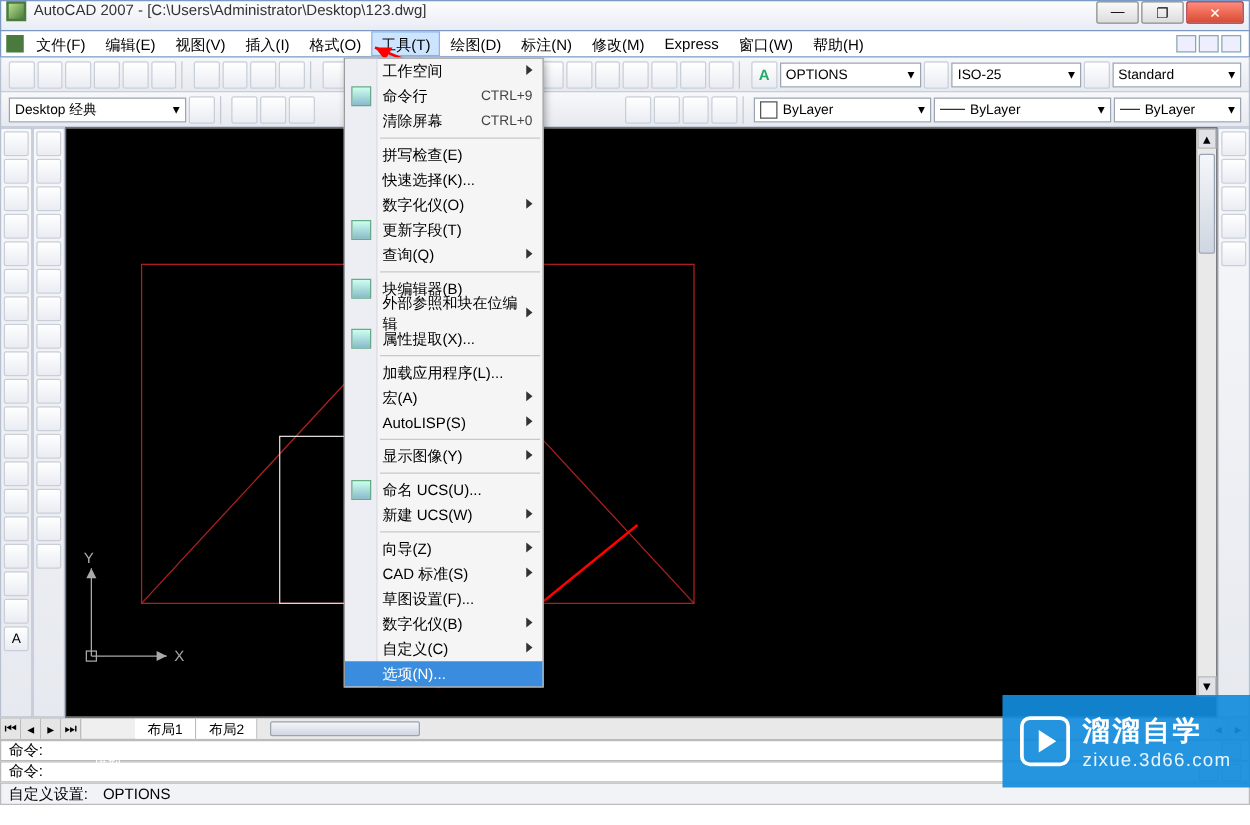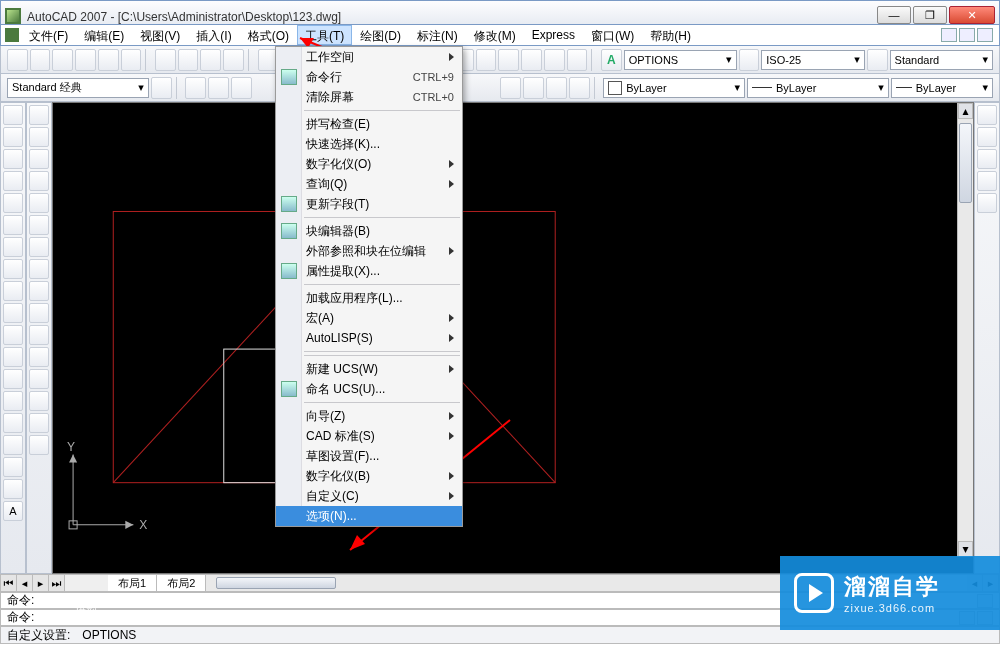--- a/index.html
+++ b/index.html
@@ -1,19 +1,19 @@
 <!DOCTYPE html>
 <html><head>
 <meta charset="utf-8">
 <style>
   * { box-sizing: border-box; margin: 0; padding: 0; font-family: "Microsoft YaHei", "SimSun", sans-serif; }
   body { background: #fff; width: 1000px; height: 660px; overflow: hidden; position: relative; font-size: 12px; }
 
   
-  .titlebar { height: 24px; background: linear-gradient(#fdfdfe,#e8ecf3); display: flex; align-items: flex-end; padding: 0 4px; border: 1px solid #7a9ac5; border-bottom: none; }
+  .titlebar { height: 24px; background: linear-gradient(#fdfdfe,#e8ecf3); display: flex; align-items: flex-start; padding: 0 4px; border: 1px solid #7a9ac5; border-bottom: none; }
   .titlebar .appicon { width: 16px; height: 16px; background: #4b7a3e; display:inline-block; margin-right: 6px; position:relative;}
   .titlebar .appicon::after{content:"";position:absolute;inset:2px;background:linear-gradient(135deg,#b7e28c,#4b7a3e);}
   .title-text { font-size: 12px; color: #333; }
   .titlebar .spacer { flex:1; }
   .win-btns { display:flex; gap:2px; }
   .win-btn { width:34px; height:18px; border:1px solid #888; background:linear-gradient(#fafafa,#dcdcdc); border-radius:2px; display:flex; align-items:center; justify-content:center; font-size:11px; }
   .win-btn.close { background:linear-gradient(#ff8a7a,#d94b33); color:#fff; border-color:#a23; width:46px;}
 
   
   .menubar { height: 22px; background:#fff; border:1px solid #7a9ac5; display:flex; align-items:stretch; padding:0 2px; position:relative; }
@@ -59,41 +59,41 @@
   .tabstrip .hscroll { flex:1; background:#e9e9e9; position:relative;}
   .tabstrip .hscroll .thumb{ position:absolute; top:2px; bottom:2px; left:10px; width:120px; background:linear-gradient(#f4f6fa,#cfd6e1); border:1px solid #9aa4b3; border-radius:2px;}
 
   
   .cmdline { height:17px; border:1px solid #bbb; background:#fff; display:flex; align-items:center; padding:0 6px; font-size:12px; font-family:"SimSun",monospace; }
   .cmdline .cmdcontent{ flex:1; }
   .cmdline .cbtn{ width:16px; height:14px; border:1px solid #bbb; background:#eee; margin-left:2px;}
   .statusbar { height:18px; border:1px solid #bbb; background:#f2f3f6; display:flex; align-items:center; padding:0 6px; font-size:12px; font-family:"SimSun",monospace; gap:12px;}
 
   
-  .dropdown { position:absolute; top:46px; left:275px; width:188px; background:#f5f5f5; border:1px solid #9a9a9a; box-shadow:2px 3px 6px rgba(0,0,0,0.35); z-index:100; }
+  .dropdown { position:absolute; top:46px; left:275px; width:160px; background:#f5f5f5; border:1px solid #9a9a9a; box-shadow:2px 3px 6px rgba(0,0,0,0.35); z-index:100; }
   .dropdown .strip { position:absolute; top:0; bottom:0; left:0; width:26px; background:#eceef3; border-right:1px solid #dcdce2;}
   .ddi { position:relative; height:20px; display:flex; align-items:center; padding-left:30px; padding-right:8px; font-size:12px; }
   .ddi .kb { margin-left:auto; color:#444; font-size:11px; }
   .ddi .sub { margin-left:auto; font-size:10px; color:#222;}
   .ddi.sep { height:1px; border-top:1px solid #c8c8cc; margin:3px 2px 3px 28px; padding:0;}
   .ddi.hl { background:#3a8dde; color:#fff; }
   .ddi .ico { position:absolute; left:5px; width:16px; height:16px; }
 
   
   .arrow { position:absolute; z-index:50; }
   .arrow line { stroke:#ff0000; stroke-width:2; }
   .arrow polygon { fill:#ff0000; }
 
   
-  .watermark { position:absolute; right:0; bottom:30px; width:220px; height:74px; background:rgba(20,140,220,0.92); display:flex; align-items:center; gap:10px; padding:12px 14px; z-index:200;}
+  .watermark { position:absolute; right:0; bottom:30px; width:198px; height:74px; background:rgba(20,140,220,0.92); display:flex; align-items:center; gap:10px; padding:12px 14px; z-index:200;}
   .watermark .play { width:40px;height:40px; border:3px solid #fff; border-radius:8px; display:flex; align-items:center; justify-content:center;}
   .watermark .play::after{ content:""; border-left:14px solid #fff; border-top:9px solid transparent; border-bottom:9px solid transparent; margin-left:4px;}
   .watermark .txt { color:#fff; }
   .watermark .big{ font-size:22px; font-weight:bold; letter-spacing:2px;}
-  .watermark .small{ font-size:11px; letter-spacing:1px; opacity:.9;}
+  .watermark .small{ font-size:15px; letter-spacing:1px; opacity:.9;}
 
   .tri-r::after{content:"";border-left:5px solid #333;border-top:4px solid transparent;border-bottom:4px solid transparent;display:inline-block;}
 </style>
 </head>
 <body>
 
 <div class="titlebar">
   <span class="appicon"></span>
   <span class="title-text">AutoCAD 2007 - [C:\Users\Administrator\Desktop\123.dwg]</span>
   <span class="spacer"></span>
@@ -171,21 +171,21 @@
     </div>
   <div class="tbtn"></div>
   <div class="combo" style="width:110px">
       <span>Standard</span>
       <span class="dd">▾</span>
     </div>
 </div>
 
 <div class="toolbar-row second">
   <div class="combo" style="width:150px">
-      <span>Standard 经典</span>
+      <span>Desktop 经典</span>
       <span class="dd">▾</span>
     </div>
   <div class="tbtn"></div>
   <div class="tsep"></div>
   <div class="tbtn"></div>
   <div class="tbtn"></div>
   <div class="tbtn"></div>
   <div style="width:260px"></div>
   <div class="tbtn"></div>
   <div class="tbtn"></div>
@@ -334,27 +334,27 @@
       <span>拼写检查(E)</span>
     </div>
     <div class="ddi">
       <span>快速选择(K)...</span>
     </div>
     <div class="ddi">
       <span>数字化仪(O)</span>
       <span class="sub tri-r"></span>
     </div>
     <div class="ddi">
-      <span>查询(Q)</span>
-      <span class="sub tri-r"></span>
-    </div>
-    <div class="ddi">
       <span class="ico" style="background: linear-gradient(rgb(204, 255, 238), rgb(136, 187, 204)); border: 1px solid rgb(102, 170, 136);"></span>
       <span>更新字段(T)</span>
     </div>
+    <div class="ddi">
+      <span>查询(Q)</span>
+      <span class="sub tri-r"></span>
+    </div>
     <div class="ddi sep"></div>
     <div class="ddi">
       <span class="ico" style="background: linear-gradient(rgb(204, 255, 238), rgb(136, 187, 204)); border: 1px solid rgb(102, 170, 136);"></span>
       <span>块编辑器(B)</span>
     </div>
     <div class="ddi">
       <span>外部参照和块在位编辑</span>
       <span class="sub tri-r"></span>
     </div>
     <div class="ddi">
@@ -367,28 +367,32 @@
     </div>
     <div class="ddi">
       <span>宏(A)</span>
       <span class="sub tri-r"></span>
     </div>
     <div class="ddi">
       <span>AutoLISP(S)</span>
       <span class="sub tri-r"></span>
     </div>
     <div class="ddi sep"></div>
-    <div class="ddi sep"></div>
-    <div class="ddi">
-      <span>新建 UCS(W)</span>
-      <span class="sub tri-r"></span>
-    </div>
+    <div class="ddi">
+      <span>显示图像(Y)</span>
+      <span class="sub tri-r"></span>
+    </div>
+    <div class="ddi sep"></div>
     <div class="ddi">
       <span class="ico" style="background: linear-gradient(rgb(204, 255, 238), rgb(136, 187, 204)); border: 1px solid rgb(102, 170, 136);"></span>
       <span>命名 UCS(U)...</span>
+    </div>
+    <div class="ddi">
+      <span>新建 UCS(W)</span>
+      <span class="sub tri-r"></span>
     </div>
     <div class="ddi sep"></div>
     <div class="ddi">
       <span>向导(Z)</span>
       <span class="sub tri-r"></span>
     </div>
     <div class="ddi">
       <span>CAD 标准(S)</span>
       <span class="sub tri-r"></span>
     </div>

